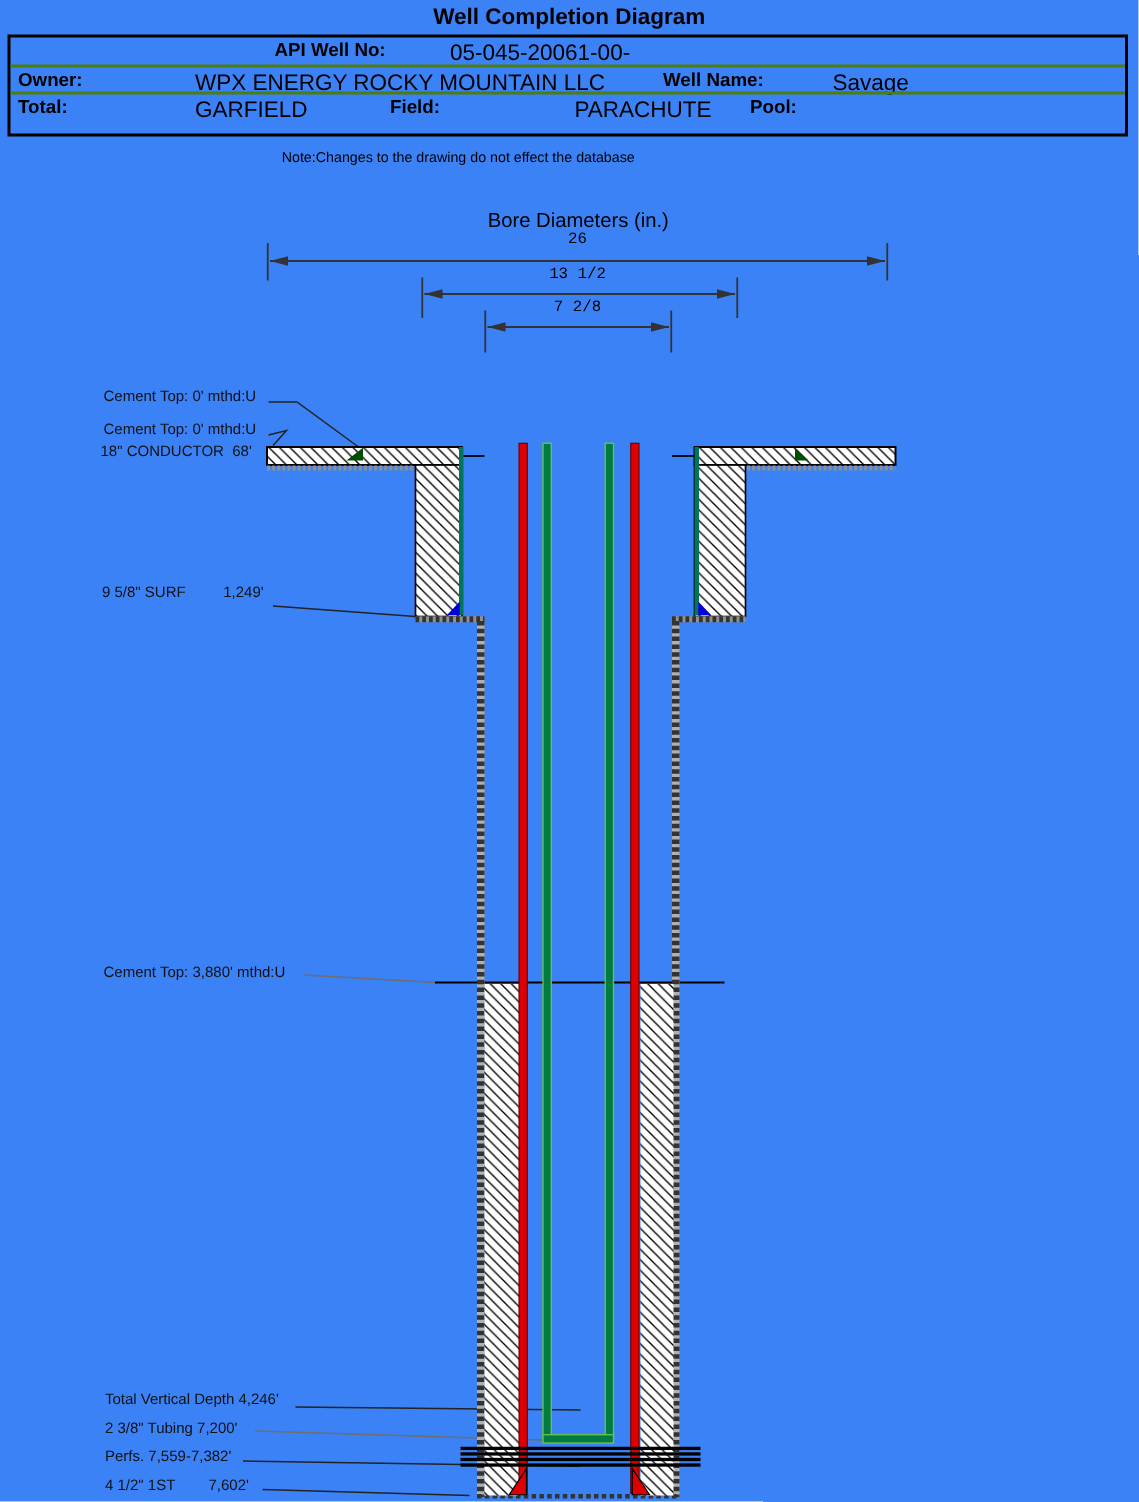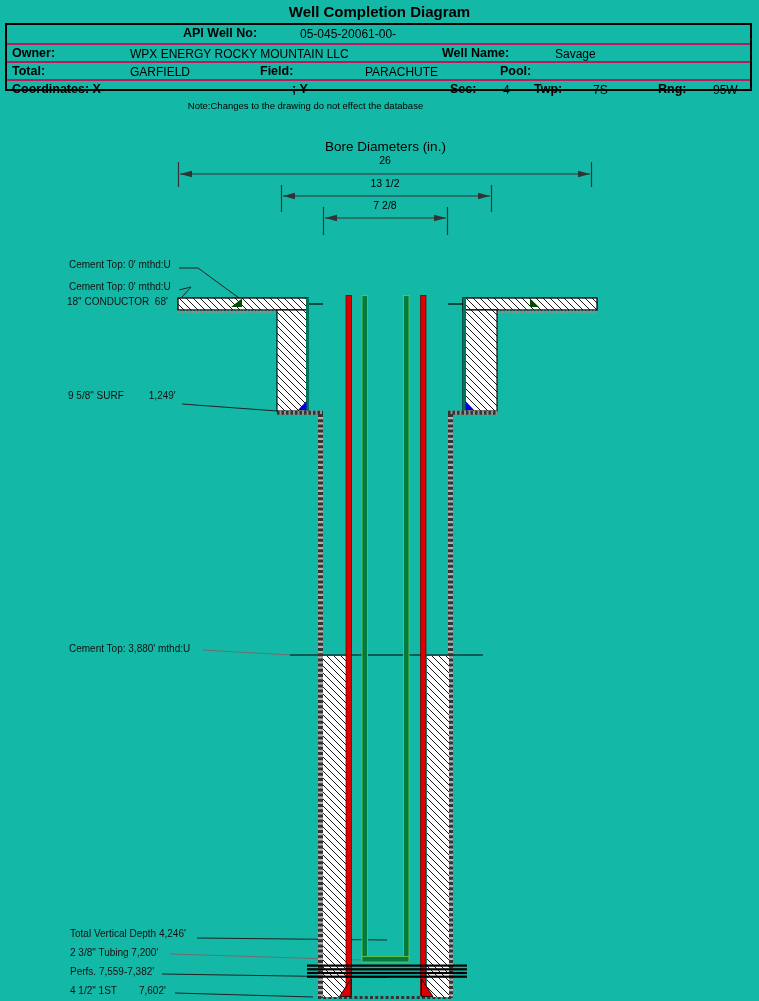--- a/index.html
+++ b/index.html
@@ -1,28 +1,28 @@
 <!DOCTYPE html>
 <html><head>
 <meta charset="utf-8">
 <style>
   html,body{margin:0;padding:0;background:#fff;}
-  .page{position:relative;width:759px;height:1001px;background:#14b8a6;overflow:hidden;
+  .page{position:relative;width:759px;height:1001px;background:#3b82f6;overflow:hidden;
         font-family:"Liberation Sans", sans-serif;color:#000;}
   .abs{position:absolute;}
   .title{top:3px;left:0;width:759px;text-align:center;font-size:15px;font-weight:bold;}
   .wtable{left:5px;top:23px;width:747px;height:68px;border:2px solid #000;box-sizing:border-box;}
   .trow{position:relative;width:100%;height:18px;box-sizing:border-box;}
-  .trow + .trow{border-top:2px solid #be185d;height:18px;padding-left:20px;}
+  .trow + .trow{border-top:2px solid #4d7c0f;height:18px;padding-left:20px;}
   .trow span{position:absolute;top:1px;white-space:pre;}
   .blbl{font-weight:bold;font-size:12.5px;}
-  .tval{font-size:12px;top:2px !important;text-align:center;}
+  .tval{font-size:15px;top:2px !important;text-align:center;}
   .note{top:100px;left:0;width:611px;text-align:center;font-size:9.5px;}
   .boretitle{top:139px;left:6px;width:759px;text-align:center;font-size:13.5px;}
-  .dimlbl{text-align:center;font-size:10.5px;width:100px;}
+  .dimlbl{text-align:center;font-size:10.5px;width:100px;font-family:Liberation Mono, monospace;}
   .lbl{font-size:10px;white-space:pre;color:#111;}
   svg{position:absolute;left:0;top:0;}
 </style>
 </head>
 <body>
 
 <div class="page">
 
   <div class="abs title">Well Completion Diagram</div>
 
@@ -34,32 +34,22 @@
     <div class="trow">
       <span class="blbl" style="left:5px">Owner:</span>
       <span class="tval" style="left:123px">WPX ENERGY ROCKY MOUNTAIN LLC</span>
       <span class="blbl" style="left:435px">Well Name:</span>
       <span class="tval" style="left:548px">Savage</span>
     </div>
     <div class="trow">
       <span class="blbl" style="left:5px">Total:</span>
       <span class="tval" style="left:123px">GARFIELD</span>
       <span class="blbl" style="left:253px">Field:</span>
-      <span class="tval" style="left:358px">PARACHUTE</span>
+      <span class="tval" style="left:376px">PARACHUTE</span>
       <span class="blbl" style="left:493px">Pool:</span>
-    </div>
-    <div class="trow">
-      <span class="blbl" style="left:5px">Coordinates: X</span>
-      <span class="blbl" style="left:285px">; Y</span>
-      <span class="blbl" style="left:443px">Sec:</span>
-      <span class="tval" style="left:496px">4</span>
-      <span class="blbl" style="left:527px">Twp:</span>
-      <span class="tval" style="left:586px">7S</span>
-      <span class="blbl" style="left:651px">Rng:</span>
-      <span class="tval" style="left:706px">95W</span>
     </div>
   </div>
 
   <div class="abs note">Note:Changes to the drawing do not effect the database</div>
 
   <div class="abs boretitle">Bore Diameters (in.)</div>
   <div class="abs dimlbl" style="left:335px;top:154px">26</div>
   <div class="abs dimlbl" style="left:335px;top:177px">13 1/2</div>
   <div class="abs dimlbl" style="left:335px;top:199px">7 2/8</div>
 

